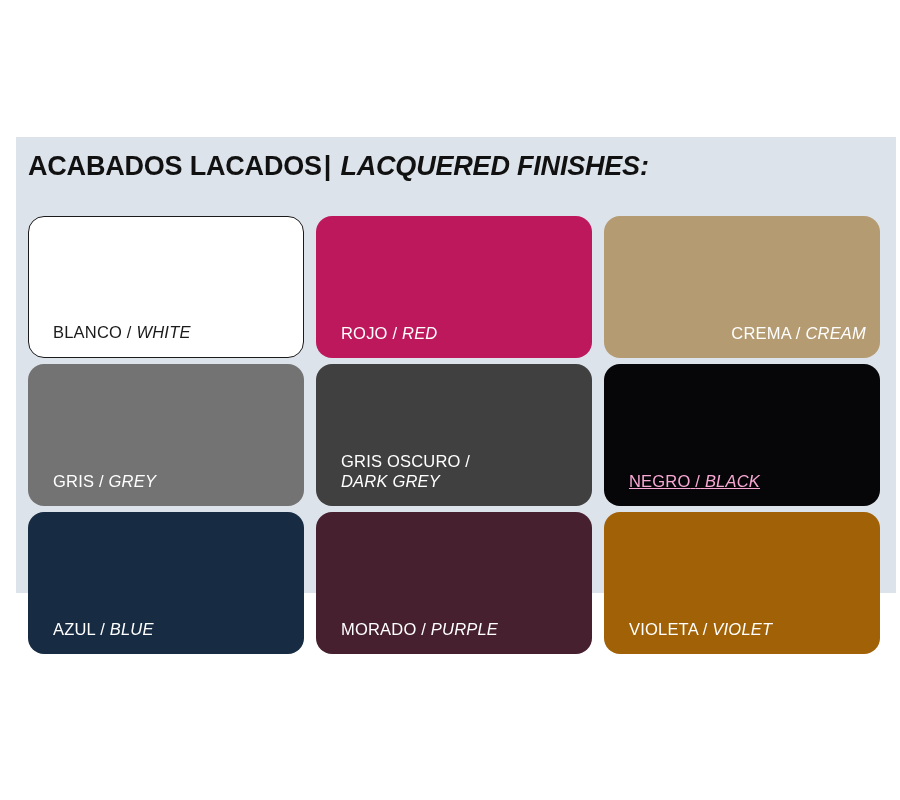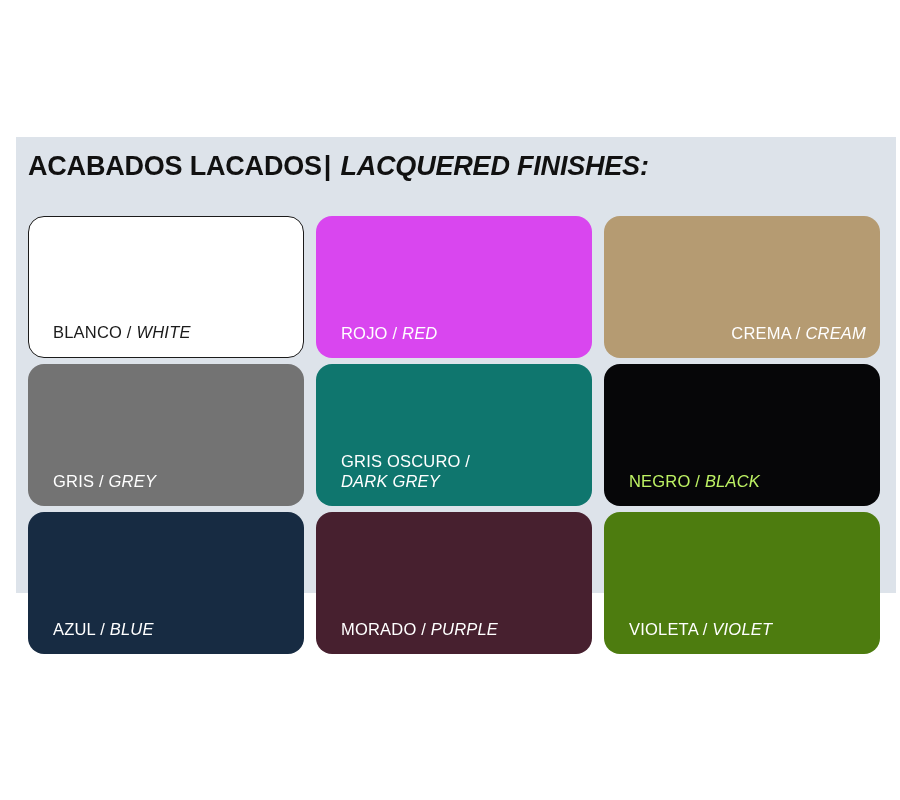--- a/index.html
+++ b/index.html
@@ -76,39 +76,39 @@
 <div id="panel">
 
   <div id="panel-title">
     <span class="es">ACABADOS LACADOS</span><span class="sep">|</span> <span class="en">LACQUERED FINISHES:</span>
   </div>
 
   <div id="swatch-grid">
       <div class="swatch outlined" style="background: rgb(255, 255, 255);">
         <div class="swatch-label" style="color: rgb(27, 27, 27);"><span class="es">BLANCO</span> <span class="es">/</span> <span class="en">WHITE</span></div>
       </div>
-      <div class="swatch" style="background: #d946ef;">
+      <div class="swatch" style="background: #be185d;">
         <div class="swatch-label" style="color: rgb(255, 255, 255);"><span class="es">ROJO</span> <span class="es">/</span> <span class="en">RED</span></div>
       </div>
       <div class="swatch" style="background: rgb(181, 155, 114);">
         <div class="swatch-label" style="color: rgb(255, 255, 255); text-align: right;"><span class="es">CREMA</span> <span class="es">/</span> <span class="en">CREAM</span></div>
       </div>
       <div class="swatch" style="background: #737373;">
         <div class="swatch-label" style="color: rgb(255, 255, 255);"><span class="es">GRIS</span> <span class="es">/</span> <span class="en">GREY</span></div>
       </div>
-      <div class="swatch" style="background: #0f766e;">
+      <div class="swatch" style="background: #404040;">
         <div class="swatch-label" style="color: rgb(255, 255, 255);"><span class="es">GRIS OSCURO</span> <span class="es">/</span><br><span class="en">DARK GREY</span></div>
       </div>
       <div class="swatch" style="background: rgb(6, 6, 8);">
-        <div class="swatch-label" style="color: #bef264;"><span class="es">NEGRO</span> <span class="es">/</span> <span class="en">BLACK</span></div>
+        <div class="swatch-label" style="color: #f9a8d4; text-decoration: underline;"><span class="es">NEGRO</span> <span class="es">/</span> <span class="en">BLACK</span></div>
       </div>
       <div class="swatch" style="background: rgb(23, 43, 66);">
         <div class="swatch-label" style="color: rgb(255, 255, 255);"><span class="es">AZUL</span> <span class="es">/</span> <span class="en">BLUE</span></div>
       </div>
       <div class="swatch" style="background: rgb(71, 32, 47); border-radius: 16px;">
         <div class="swatch-label" style="color: rgb(255, 255, 255);"><span class="es">MORADO</span> <span class="es">/</span> <span class="en">PURPLE</span></div>
       </div>
-      <div class="swatch" style="background: #4d7c0f;">
+      <div class="swatch" style="background: #a16207;">
         <div class="swatch-label" style="color: rgb(255, 255, 255);"><span class="es">VIOLETA</span> <span class="es">/</span> <span class="en">VIOLET</span></div>
       </div>
     </div>
 
 </div>
 
 </body></html>

